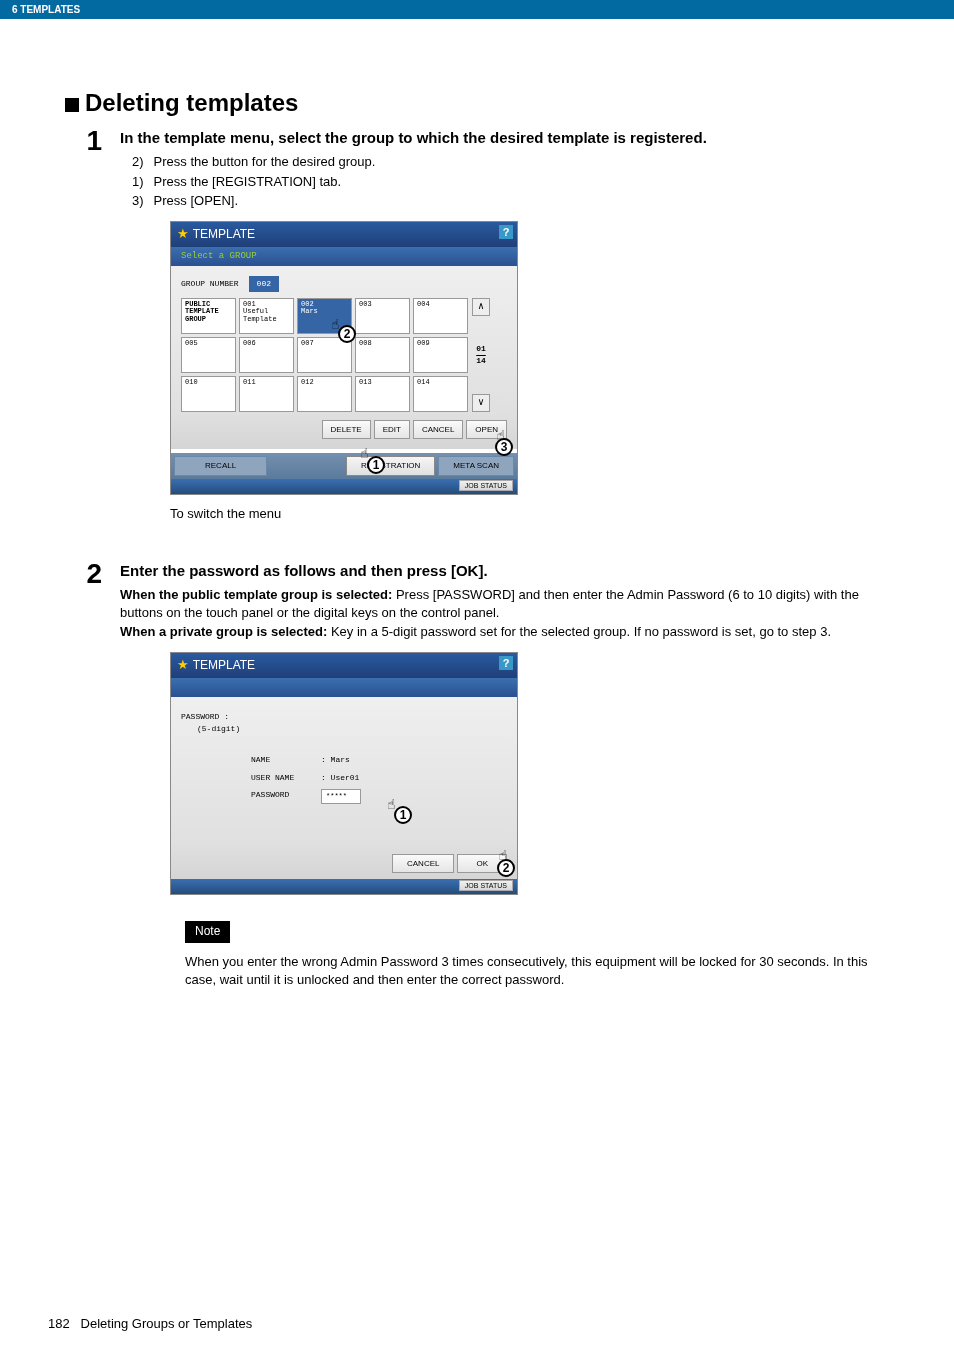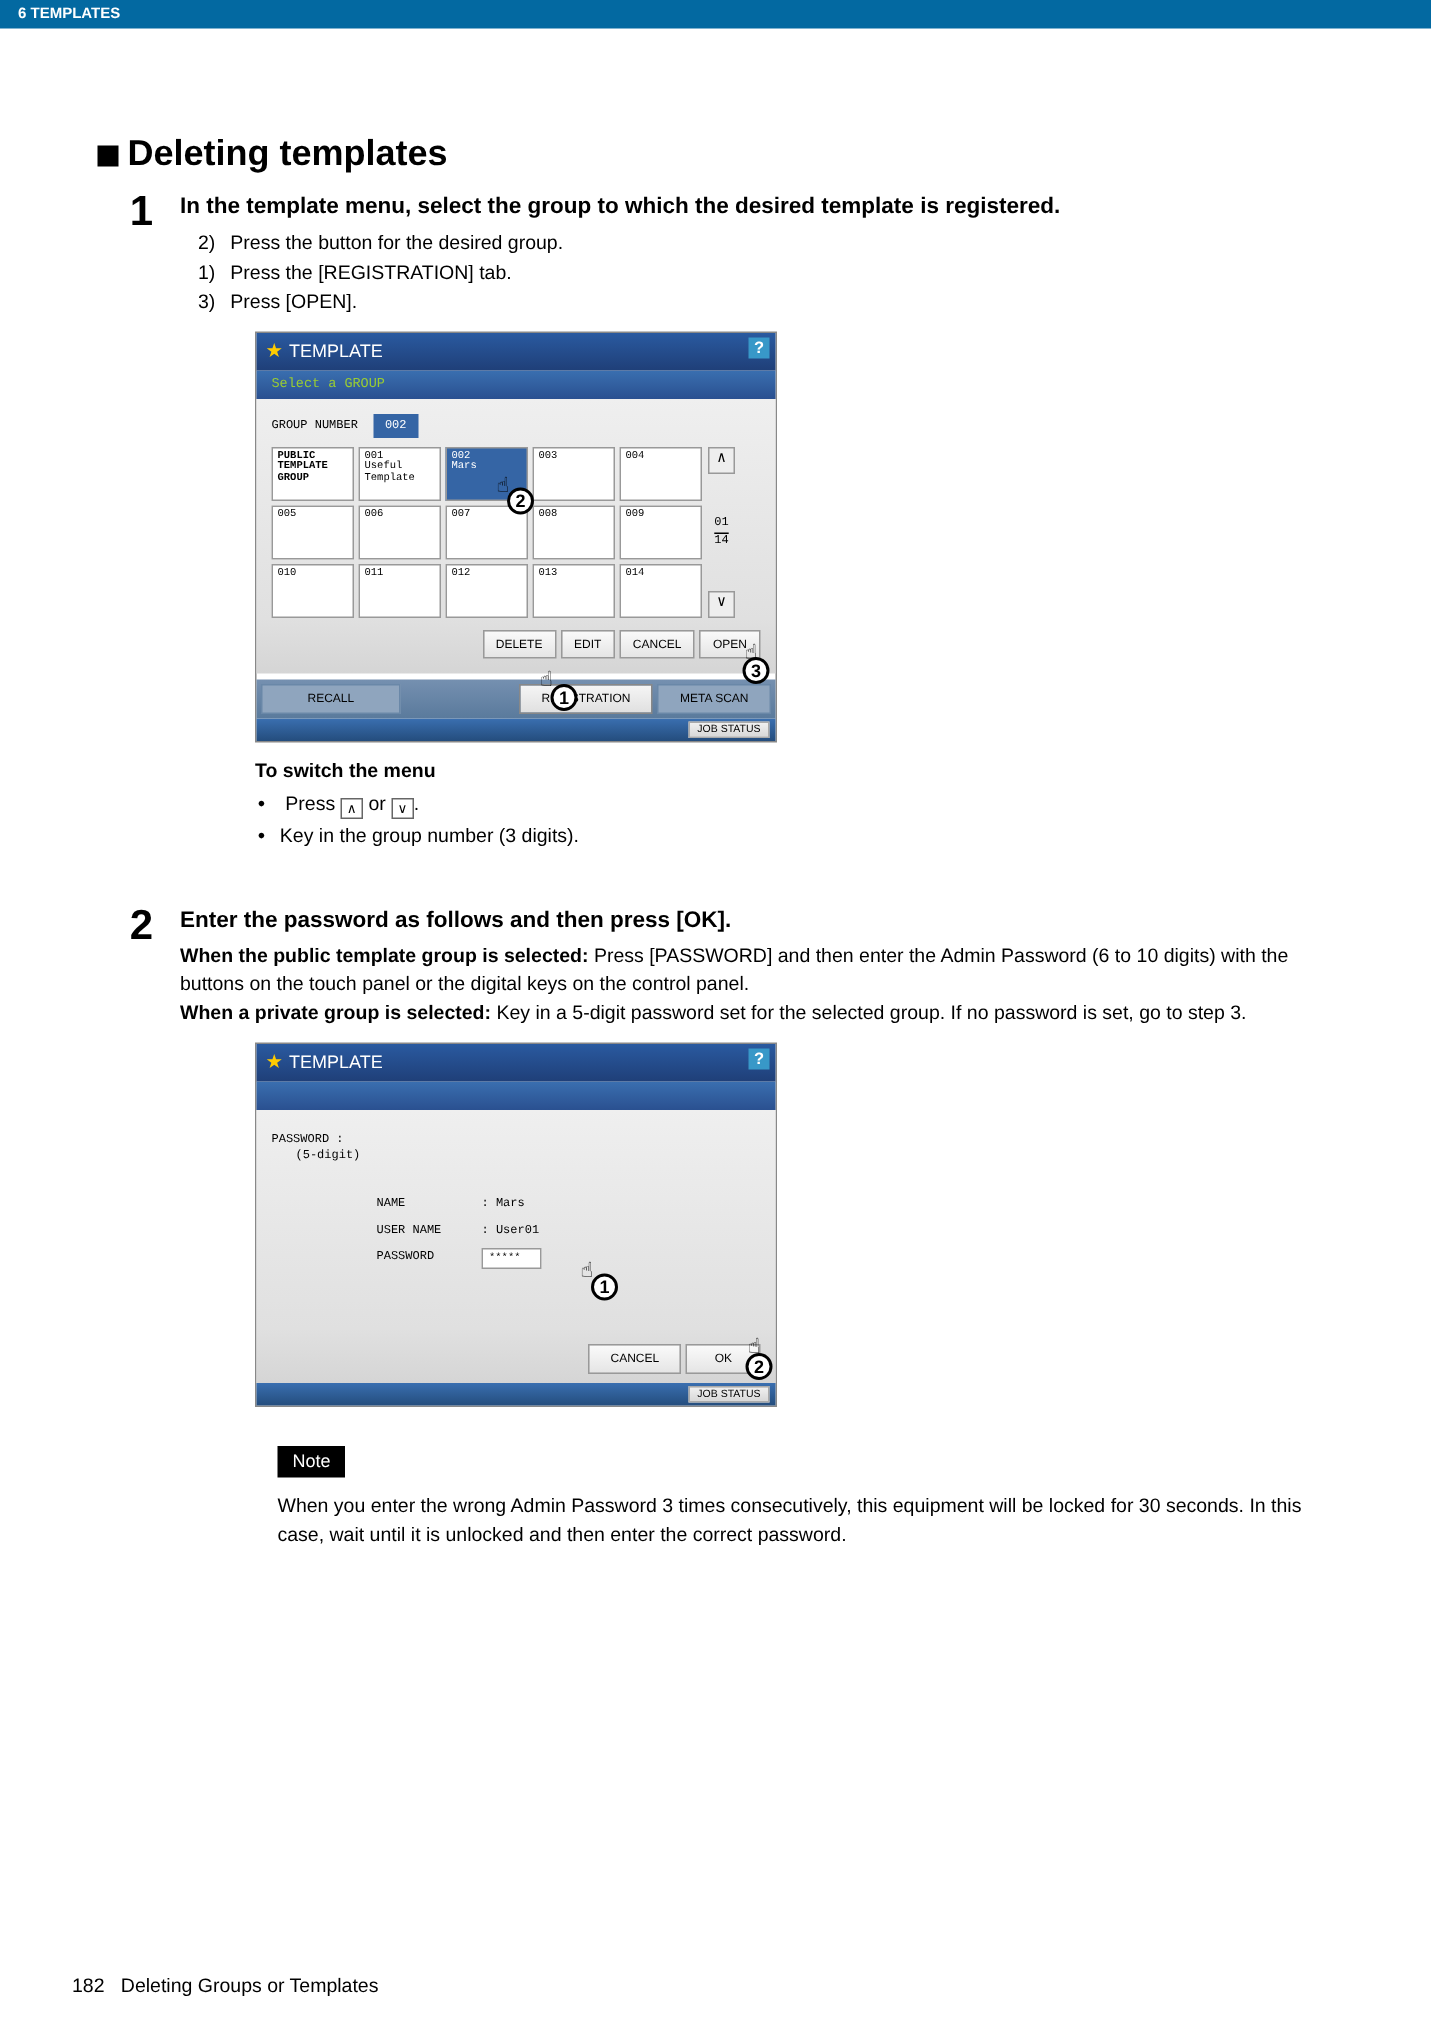--- a/index.html
+++ b/index.html
@@ -31,35 +31,35 @@
     .group-num-row { display: flex; align-items: center; margin-bottom: 6px; font-size: 8px; }
     .group-num-field { background: #3565a5; color: #fff; padding: 2px 8px; margin-left: 10px; }
     
     .grid-wrap { display: flex; gap: 4px; }
     .grid { display: grid; grid-template-columns: repeat(5, 55px); grid-auto-rows: 36px; gap: 3px; }
     .cell { border: 1px solid #999; background: #fff; padding: 2px 3px; font-size: 7px; line-height: 1.1; position: relative; }
     .cell.sel { background: #3565a5; color: #fff; }
     .cell.hdr { font-weight: bold; }
     .side-scroll { display: flex; flex-direction: column; justify-content: space-between; }
     .scroll-btn { width: 18px; height: 18px; border: 1px solid #999; background: #eee; text-align: center; font-size: 10px; line-height: 16px; }
-    .page-ind { font-size: 8px; text-align: center; }
+    .page-ind { font-size: 8px; text-align: center; font-weight: bold; }
     
     .btn-row { display: flex; gap: 3px; justify-content: flex-end; margin-top: 8px; font-family: Arial; }
     .ui-btn { border: 1px solid #999; background: linear-gradient(#fafafa, #e5e5e5); padding: 3px 8px; font-size: 8px; }
     .tab-row { display: flex; margin-top: 4px; gap: 3px; background: linear-gradient(#7590b0, #5a7a9c); padding: 3px; font-family: Arial; position: relative; }
     .tab-btn { border: 1px solid #888; padding: 3px 14px; font-size: 8px; background: linear-gradient(#f5f5f5, #e0e0e0); }
     .tab-btn.inactive { background: #8fa5be; border: 1px solid #6a88a8; }
     .job-status-bar { background: linear-gradient(#3a6fb0, #244d7d); text-align: right; padding: 1px 4px; }
     .job-status-btn { background: linear-gradient(#f0f0f0,#d8d8d8); border: 1px solid #aaa; font-size: 7px; padding: 1px 5px; font-family: Arial; }
     
     .callout { position: absolute; background: #fff; border: 2px solid #000; border-radius: 50%; width: 18px; height: 18px; font-size: 12px; font-weight: bold; font-family: Arial; text-align: center; line-height: 14px; z-index: 5;}
     .pointer-hand { position: absolute; font-size: 14px; z-index:5; pointer-events: none; }
     
     .switch-section { margin-left: 50px; margin-bottom: 20px; }
-    .switch-title { font-weight: bold; font-size: 13px; margin-bottom: 3px; }
+    .switch-title { font-weight: normal; font-size: 13px; margin-bottom: 3px; }
     .bullet-list { list-style: none; padding-left: 2px; }
     .bullet-list li { font-size: 13px; margin: 2px 0; }
     .bullet-list li::before { content: "•"; margin-right: 10px; font-weight: bold; }
     .inline-iconbox { display: inline-block; border: 1px solid #666; width: 15px; height: 14px; font-size: 9px; text-align: center; line-height: 12px; vertical-align: -2px; }
     
     .pwd-body { padding: 14px 10px 6px 10px; background: linear-gradient(#efefef, #e0e0e0 80%, #d5d5d5); min-height: 160px; }
     .pwd-label { font-size: 8px; margin-bottom: 20px; }
     .pwd-fields { margin-left: 70px; font-size: 8px; }
     .pwd-row { display: flex; margin: 6px 0; }
     .pwd-key { width: 70px; }
@@ -153,26 +153,20 @@
             <span class="callout" style="top:103px; left:167px;">2</span>
             <span class="pointer-hand" style="bottom:30px; left:189px;">☝</span>
             <span class="callout" style="bottom:20px; left:196px;">1</span>
             <span class="pointer-hand" style="bottom:48px; right:12px;">☝</span>
             <span class="callout" style="bottom:38px; right:4px;">3</span>
           </div>
         </div>
 
         <div class="switch-section">
           <div class="switch-title">To switch the menu</div>
-          <ul class="bullet-list">
-            <li>
-              <span>Press </span><span class="inline-iconbox">∧</span><span> or </span><span class="inline-iconbox">∨</span><span>.</span>
-            </li>
-            <li>Key in the group number (3 digits).</li>
-          </ul>
         </div>
 
       </div>
     </div>
 
     <div class="step-row">
       <div class="step-num">2</div>
       <div class="step-content">
         <div class="step-title">Enter the password as follows and then press [OK].</div>
         <div style="margin-bottom:2px;">

